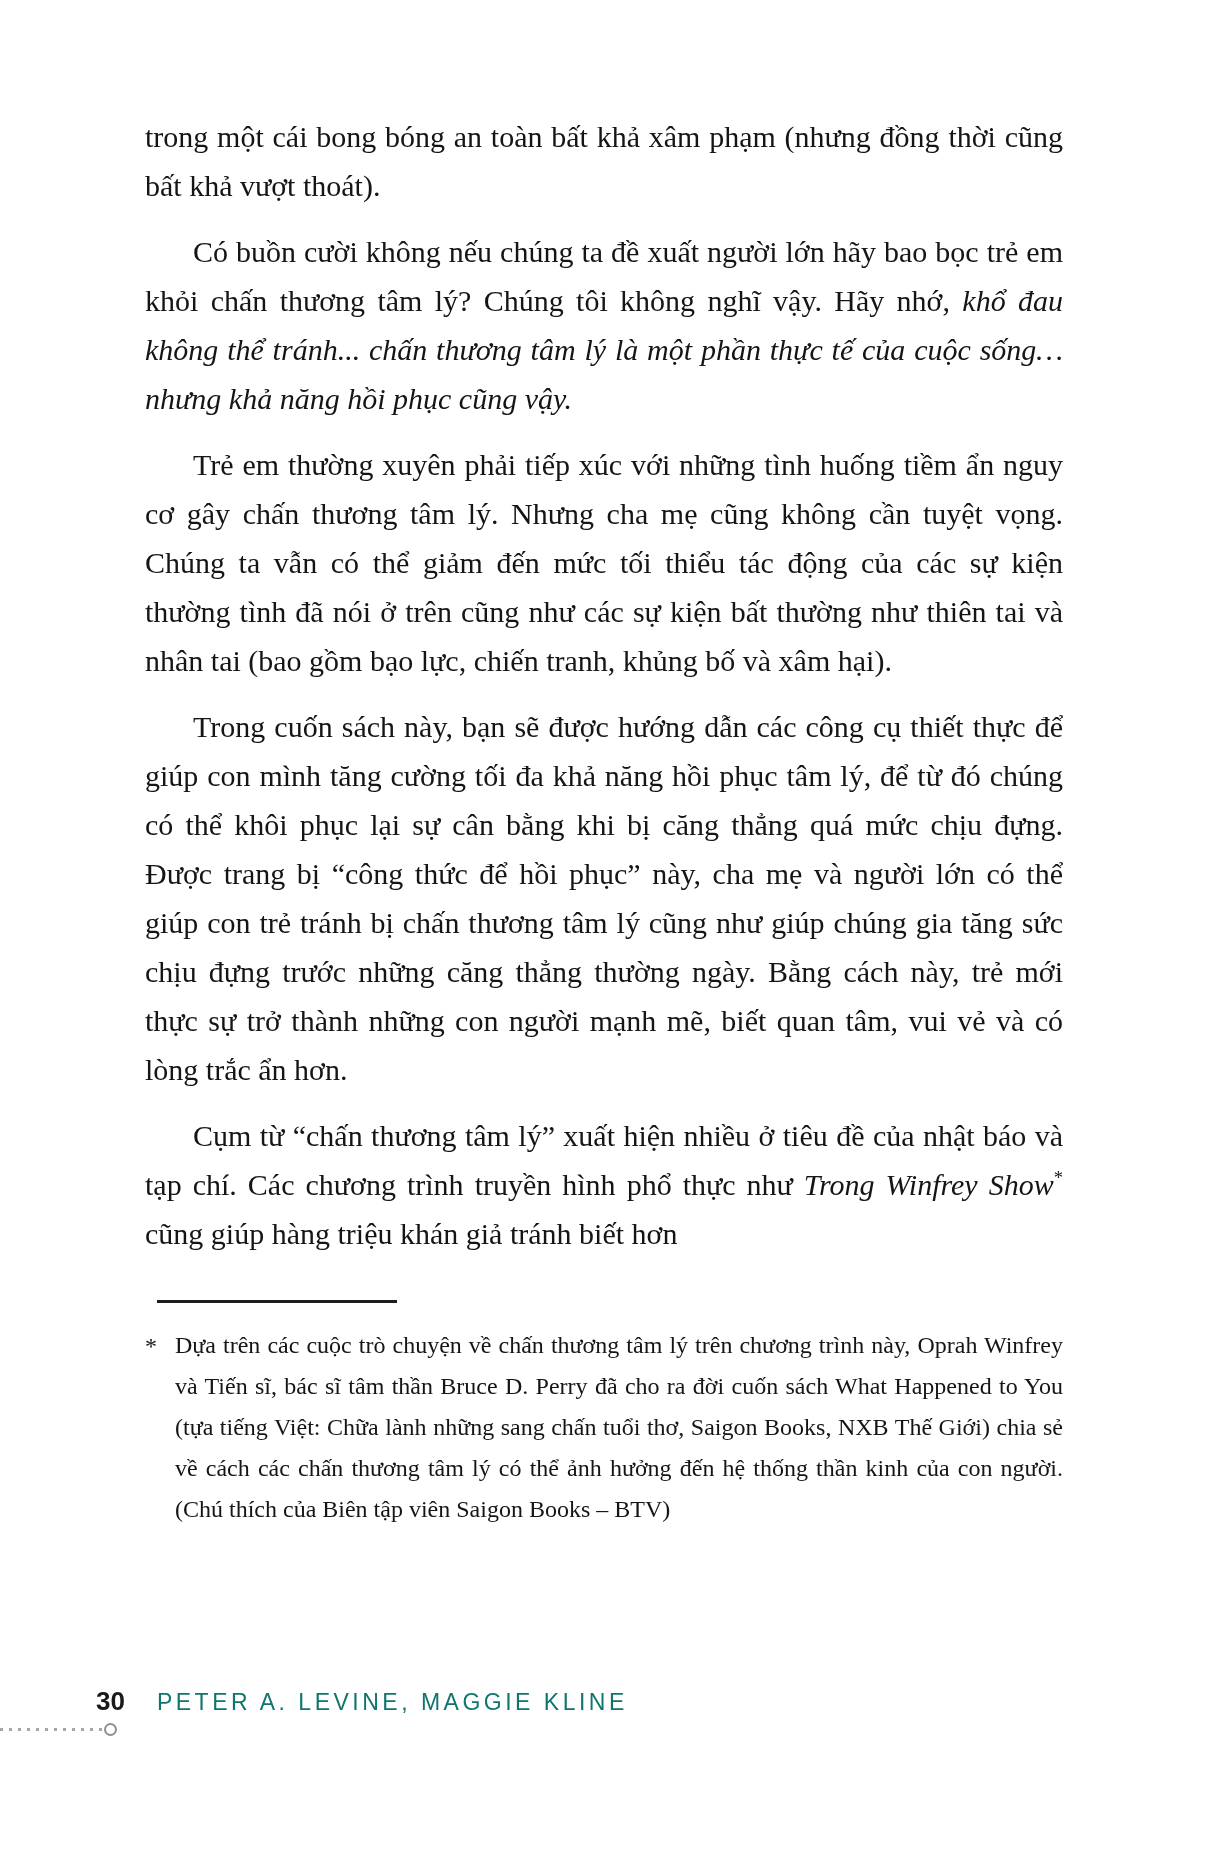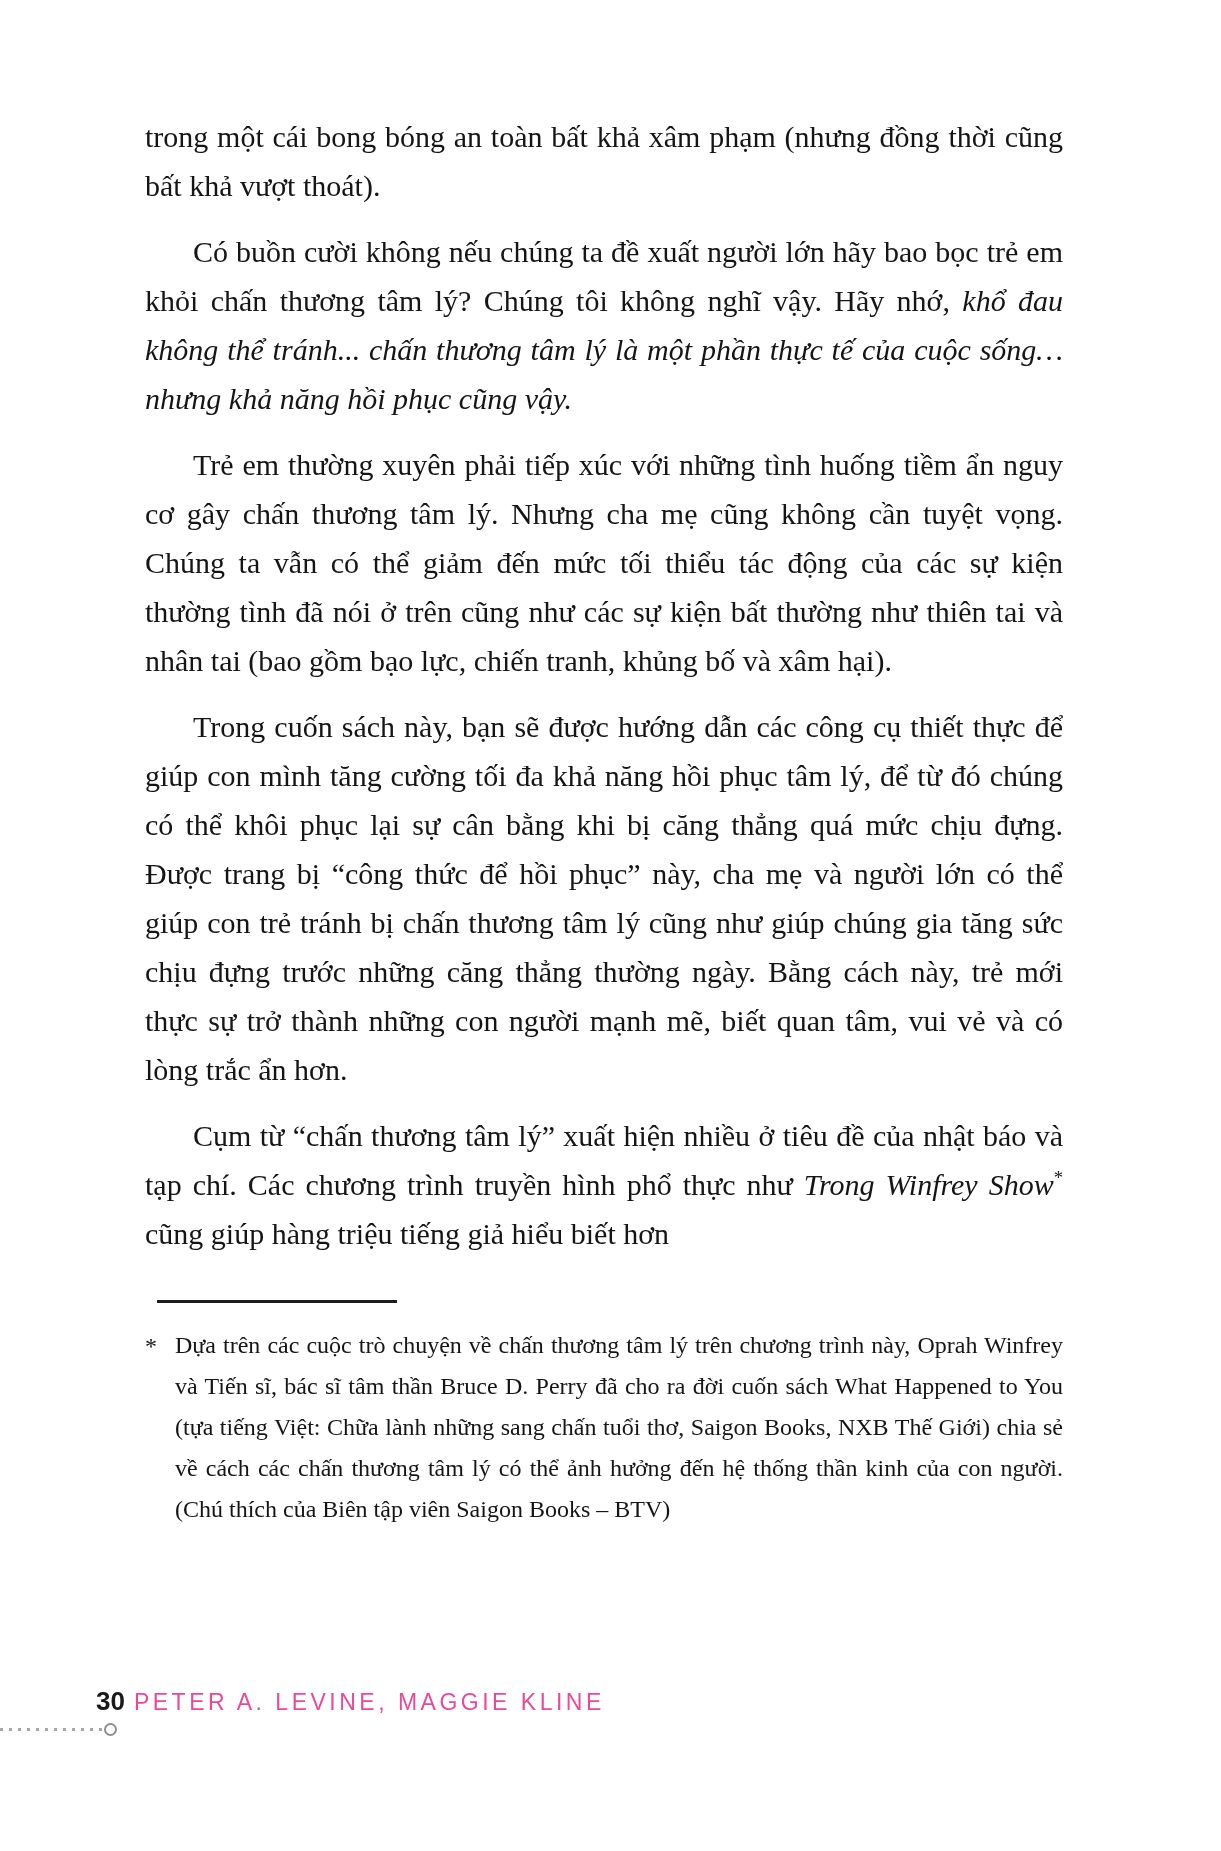--- a/index.html
+++ b/index.html
@@ -38,27 +38,27 @@
     line-height:41px;
     text-align:justify;
   }
   .fn-marker{position:absolute;left:12px;top:1px;}
   .page-footer{
     position:absolute;
     left:96px;
     top:1686px;
     display:flex;
     align-items:baseline;
-    gap:9px;
+    gap:32px;
     font-family:"Liberation Sans","DejaVu Sans",sans-serif;
     white-space:nowrap;
     text-align:right;
   }
   .page-number{font-size:26px;font-weight:bold;color:#191919;}
-  .authors{font-size:23px;letter-spacing:3.5px;color:#ec4899;}
+  .authors{font-size:23px;letter-spacing:3.5px;color:#0f766e;}
   .dotted-ornament{position:absolute;left:0;top:1722px;width:122px;height:14px;}
   .dotted-ornament .dots{
     position:absolute;left:0;top:6px;width:104px;height:3px;
     background-image:repeating-linear-gradient(to right,#a6a6a6 0 3px,transparent 3px 9px);
   }
   .dotted-ornament .ring{
     position:absolute;left:104px;top:1px;
     width:9px;height:9px;
     border:2px solid #8f8f8f;border-radius:50%;background:#ffffff;
   }
@@ -80,21 +80,21 @@
 
     <p class="body-par indented">
       <span>Trẻ em thường xuyên phải tiếp xúc với những tình huống tiềm ẩn nguy cơ gây chấn thương tâm lý. Nhưng cha mẹ cũng không cần tuyệt vọng. Chúng ta vẫn có thể giảm đến mức tối thiểu tác động của các sự kiện thường tình đã nói ở trên cũng như các sự kiện bất thường như thiên tai và nhân tai (bao gồm bạo lực, chiến tranh, khủng bố và xâm hại).</span>
     </p>
 
     <p class="body-par indented">
       <span>Trong cuốn sách này, bạn sẽ được hướng dẫn các công cụ thiết thực để giúp con mình tăng cường tối đa khả năng hồi phục tâm lý, để từ đó chúng có thể khôi phục lại sự cân bằng khi bị căng thẳng quá mức chịu đựng. Được trang bị “công thức để hồi phục” này, cha mẹ và người lớn có thể giúp con trẻ tránh bị chấn thương tâm lý cũng như giúp chúng gia tăng sức chịu đựng trước những căng thẳng thường ngày. Bằng cách này, trẻ mới thực sự trở thành những con người mạnh mẽ, biết quan tâm, vui vẻ và có lòng trắc ẩn hơn.</span>
     </p>
 
     <p class="body-par indented">
-      <span>Cụm từ “chấn thương tâm lý” xuất hiện nhiều ở tiêu đề của nhật báo và tạp chí. Các chương trình truyền hình phổ thực như </span><span class="italic">Trong Winfrey Show</span><sup class="fn-ref">*</sup><span> cũng giúp hàng triệu tiếng giả hiểu biết hơn</span>
+      <span>Cụm từ “chấn thương tâm lý” xuất hiện nhiều ở tiêu đề của nhật báo và tạp chí. Các chương trình truyền hình phổ thực như </span><span class="italic">Trong Winfrey Show</span><sup class="fn-ref">*</sup><span> cũng giúp hàng triệu khán giả tránh biết hơn</span>
     </p>
 
     <div class="footnote-rule"></div>
 
     <div class="footnote">
       <span class="fn-marker">*</span>
       <span>Dựa trên các cuộc trò chuyện về chấn thương tâm lý trên chương trình này, Oprah Winfrey và Tiến sĩ, bác sĩ tâm thần Bruce D. Perry đã cho ra đời cuốn sách What Happened to You (tựa tiếng Việt: Chữa lành những sang chấn tuổi thơ, Saigon Books, NXB Thế Giới) chia sẻ về cách các chấn thương tâm lý có thể ảnh hưởng đến hệ thống thần kinh của con người. (Chú thích của Biên tập viên Saigon Books – BTV)</span>
     </div>
 
   </div>

